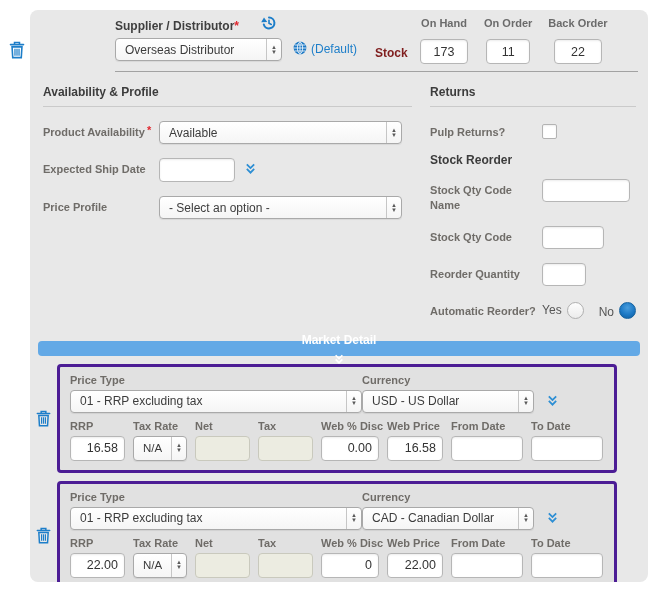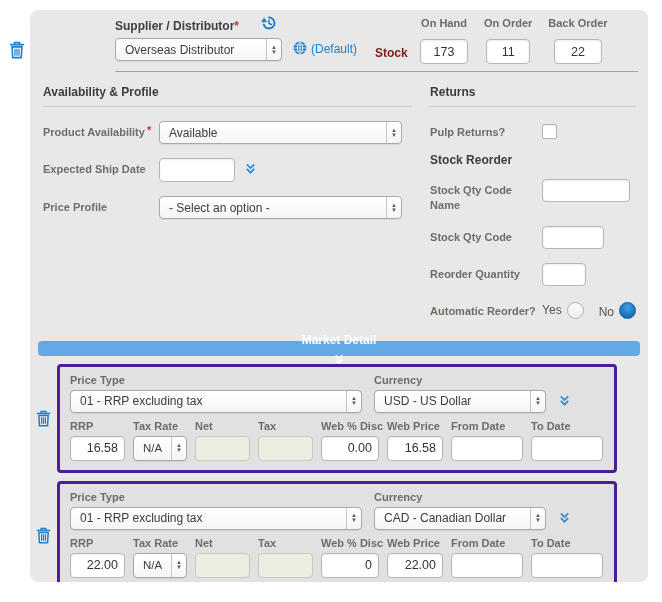--- a/index.html
+++ b/index.html
@@ -84,21 +84,21 @@
 
   
   .price-wrap { display:flex; align-items:flex-start; margin-top:8px; }
   .gutter { width:27px; padding-top:46px; display:flex; justify-content:center; }
   .gutter .icon { cursor:pointer; }
   .price-block { width:560px; background:#e1e1e1; border:3px solid #4c1d95; border-radius:4px;
                  padding:7px 10px 9px 10px; }
   .pb-top { display:flex; align-items:flex-start; margin-bottom:7px; }
   .pb-field .lbl { font-size:11px; font-weight:bold; color:#6f6c68; margin-bottom:4px; white-space:nowrap; }
   .w-pt { width:292px; }
-  .pb-cur { margin-left:12px; }
+  .pb-cur { }
   .w-cur { width:172px; }
   .pb-chev { margin-left:13px; margin-top:21px; cursor:pointer; }
   .pb-grid { display:flex; gap:8px; }
   .pcol { display:flex; flex-direction:column; }
   .pcol .lbl { font-size:11px; font-weight:bold; color:#6f6c68; margin-bottom:4px; white-space:nowrap; }
   .pcol input { height:25px; width:100%; }
   .num { text-align:right; padding-right:6px; }
   .c-rrp{width:55px}.c-tr{width:54px}.c-net{width:55px}.c-tax{width:55px}
   .c-disc{width:58px}.c-wp{width:56px}.c-fd{width:72px}.c-td{width:72px}
   .sel-sm { height:25px; }

